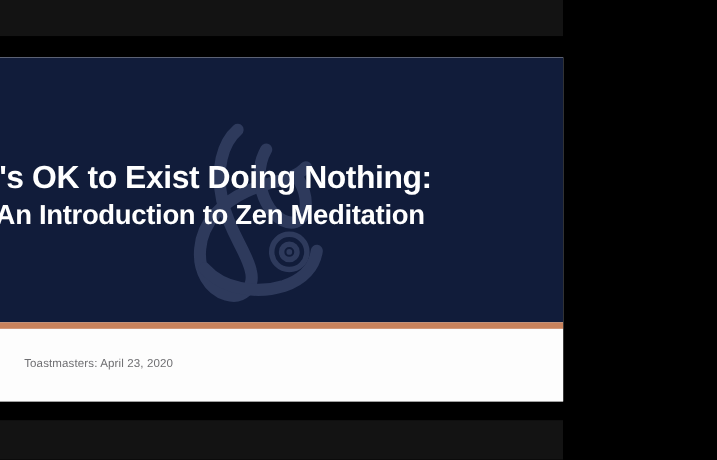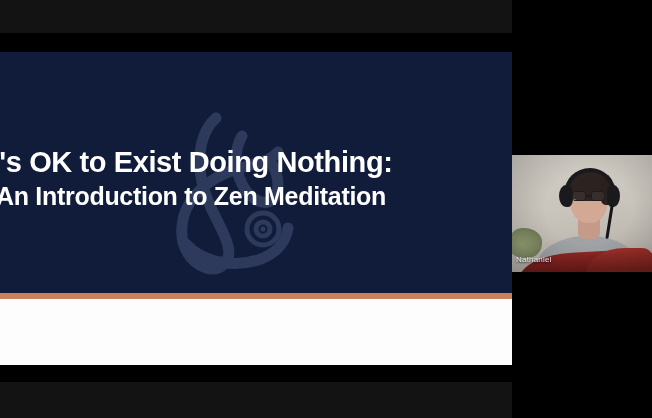--- a/index.html
+++ b/index.html
@@ -374,42 +374,17 @@
 
       <div class="slide-title">
         <span class="title-line1">t's OK to Exist Doing Nothing:</span>
         <span class="title-line2">An Introduction to Zen Meditation</span>
       </div>
     </div>
 
     <div class="slide-rule"></div>
     <div class="slide-white"></div>
 
+    <div class="slide-footer">Toastmasters: April 23, 2020</div>
   </div>
 
-  <div id="webcam-tile">
-    <div class="cam-wall"></div>
-    <div class="cam-plant"></div>
-
-    <div class="cam-torso"></div>
-    <div class="cam-red"></div>
-    <div class="cam-red2"></div>
-
-    <div class="cam-neck"></div>
-    <div class="cam-head"></div>
-    <div class="cam-hair"></div>
-    <div class="cam-hair-side"></div>
-
-    <div class="cam-band"></div>
-    <div class="cam-cup-l"></div>
-    <div class="cam-cup-r"></div>
-    <div class="cam-mic"></div>
-
-    <div class="cam-glass-l"></div>
-    <div class="cam-glass-r"></div>
-    <div class="cam-bridge"></div>
-
-    <div class="cam-vignette"></div>
-
-    <div class="cam-name">Nathaniel</div>
-  </div>
 
 </div>
 
 </body></html>

